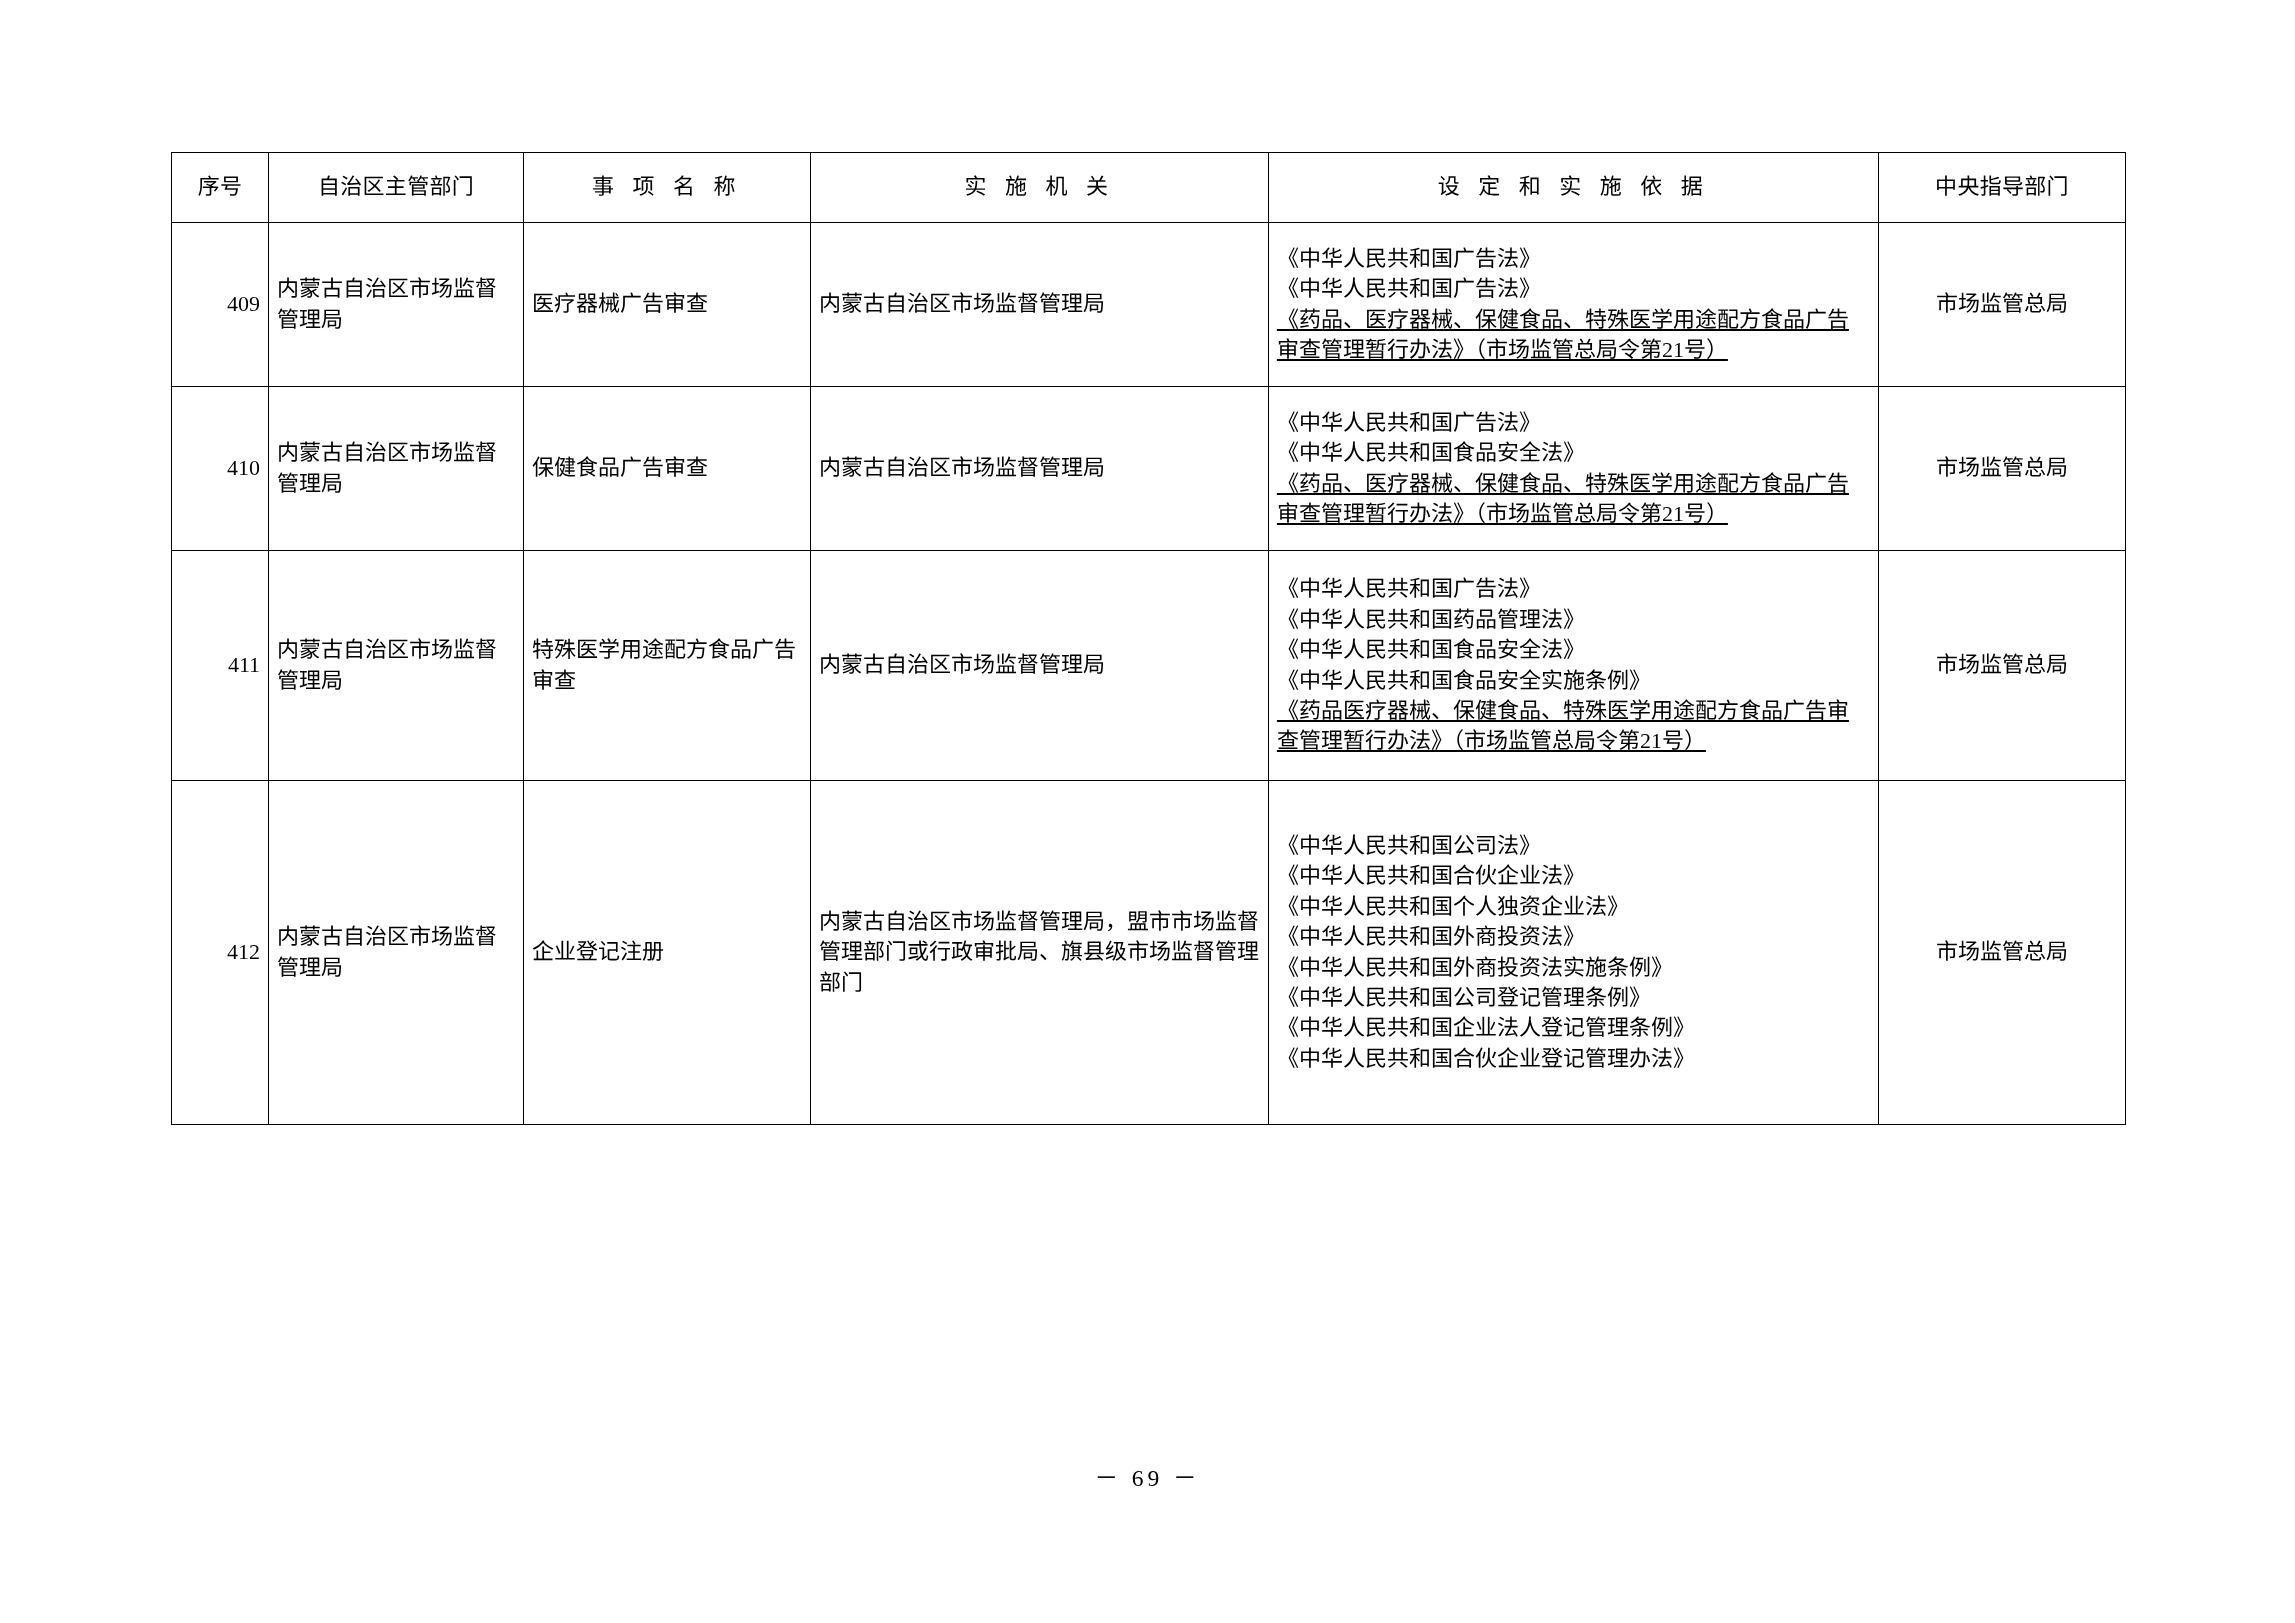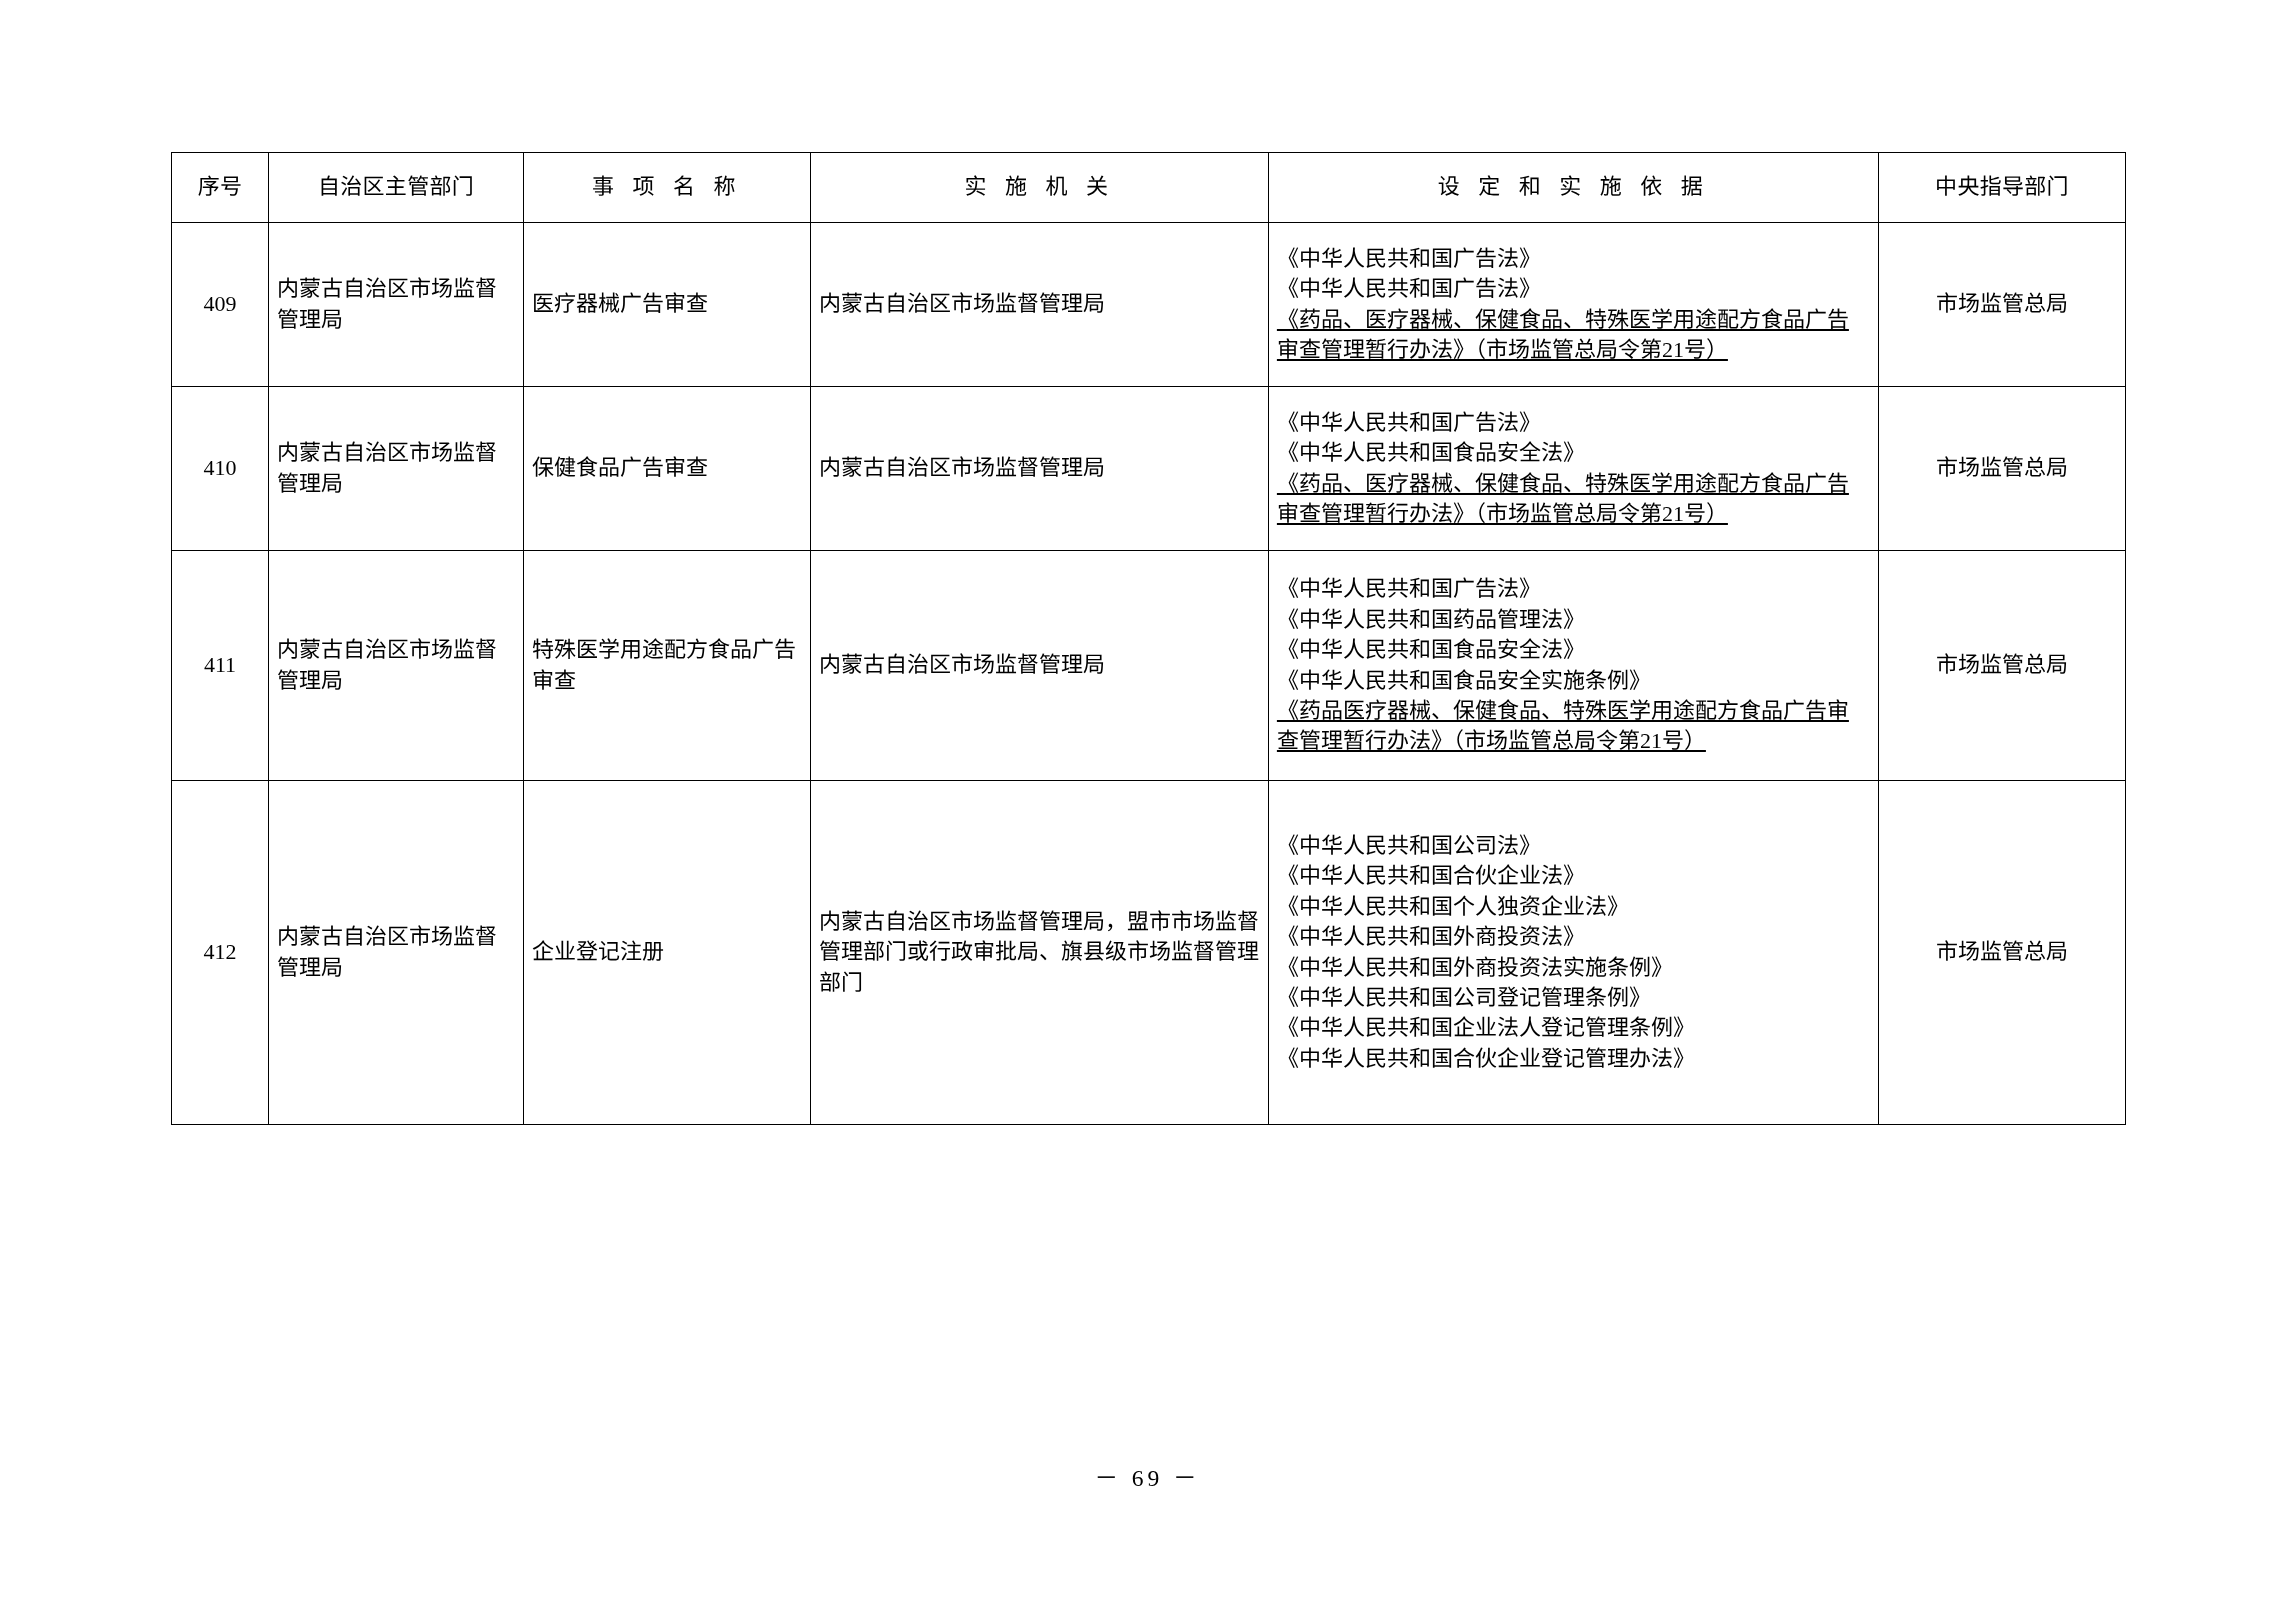--- a/index.html
+++ b/index.html
@@ -54,21 +54,21 @@
     height: 56px;
     padding: 3.9px 5.2px;
     font-size: 23px;
     letter-spacing: 0.3px;
   }
   .hdr-sp {
     letter-spacing: 6.5px;
     padding-left: 6.5px;
   }
   td.num {
-    text-align: center;
+    text-align: right;
     font-size: 22px;
   }
   td.dept {
     text-align: left;
     vertical-align: middle;
     line-height: 1.4;
   }
   td.item {
     text-align: left;
     vertical-align: middle;

